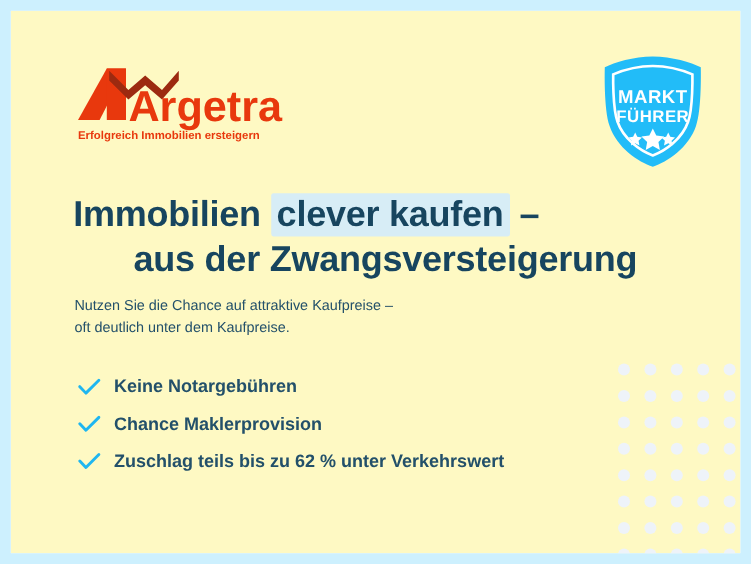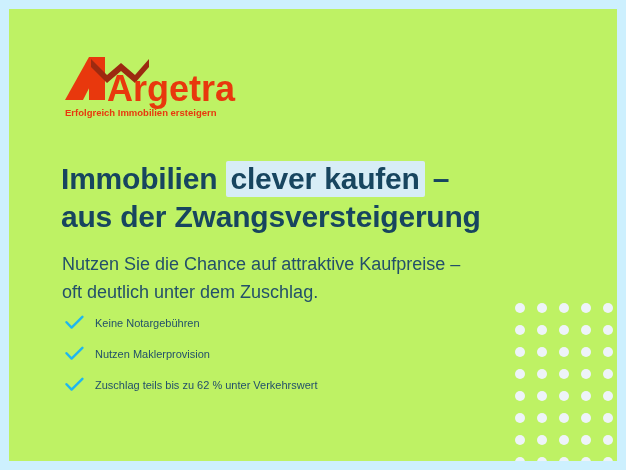--- a/index.html
+++ b/index.html
@@ -17,21 +17,21 @@
     height: 470px;
     background: #ffffff;
     border: 9px solid #cdf0fe;
     box-sizing: border-box;
     overflow: hidden;
   }
 
   .inner {
     position: absolute;
     inset: 0;
-    background: #bef264;
+    background: #fef9c3;
   }
 
   
   .dot-pattern {
     position: absolute;
     right: 0px;
     top: 288px;
     width: 108px;
     height: 182px;
     display: grid;
@@ -81,29 +81,29 @@
     line-height: 1.28;
     color: #17455f;
     letter-spacing: -0.2px;
     z-index: 2;
   }
   .headline .hl {
     background: #d7edf6;
     padding: 1px 5px 2px 5px;
     border-radius: 2px;
   }
-  .headline .ln2 { display: block; }
+  .headline .ln2 { display: block; text-align: right; }
 
   
   .subhead {
     position: absolute;
     left: 53px;
     top: 224px;
     width: 460px;
-    font-size: 18px;
+    font-size: 12px;
     font-weight: 400;
     line-height: 1.55;
     color: #23506a;
     z-index: 2;
   }
   .subhead span { display: block; }
 
   
   .checklist {
     position: absolute;
@@ -118,22 +118,22 @@
     height: 31px;
   }
   .check-icon {
     flex: 0 0 30px;
     height: 22px;
     display: flex;
     align-items: center;
   }
   .check-icon svg { display: block; }
   .check-label {
-    font-size: 11px;
-    font-weight: 400;
+    font-size: 15px;
+    font-weight: 700;
     color: #23506a;
     white-space: nowrap;
   }
 </style>
 </head>
 <body>
 
 <div id="promo-card">
   <div class="inner">
 
@@ -187,47 +187,60 @@
         <path d="M26 4 L42 4 L42 47 L26 47 Z" fill="#e8380d"></path>
 
         <path d="M28 6 L44 22 L58 10 L72 22 L86 6 L86 14 L72 30 L58 18 L44 30 L28 14 Z" fill="#9c2a10"></path>
 
         <text x="44" y="48" font-family="'Liberation Sans', sans-serif" font-size="36" font-weight="700" fill="#e8380d">Argetra</text>
 
         <text x="2" y="63" font-family="'Liberation Sans', sans-serif" font-size="9.5" font-weight="600" fill="#e8380d">Erfolgreich Immobilien ersteigern</text>
       </svg>
     </div>
 
+    <div class="badge">
+      <svg width="92" height="96" viewBox="0 0 92 96">
+        <path d="M46 2 C30 2 14 7 6 11 C6 11 5 46 10 60 C16 78 34 90 46 94 C58 90 76 78 82 60 C87 46 86 11 86 11 C78 7 62 2 46 2 Z" fill="#22bcf8"></path>
+        <path d="M46 10 C33 10 20 14 13 17 C13 17 12.4 45 16.6 56.5 C21.6 71 36 81 46 84.5 C56 81 70.4 71 75.4 56.5 C79.6 45 79 17 79 17 C72 14 59 10 46 10 Z" fill="none" stroke="#ffffff" stroke-width="2.2"></path>
+        <text x="46" y="41" text-anchor="middle" font-family="'Liberation Sans', sans-serif" font-size="15.5" font-weight="700" fill="#ffffff" letter-spacing="0.4">MARKT</text>
+        <text x="46" y="57" text-anchor="middle" font-family="'Liberation Sans', sans-serif" font-size="14" font-weight="700" fill="#ffffff" letter-spacing="0.4">FÜHRER</text>
+        <g fill="#ffffff">
+          <path d="M31 66 l2.1 4.4 4.8 .6 -3.5 3.3 .9 4.8 -4.3 -2.3 -4.3 2.3 .9 -4.8 -3.5 -3.3 4.8 -.6 Z" transform="translate(1,-1) scale(0.82) translate(6,15)"></path>
+          <path d="M46 62 l2.9 6.0 6.6 .8 -4.8 4.5 1.2 6.6 -5.9 -3.2 -5.9 3.2 1.2 -6.6 -4.8 -4.5 6.6 -.8 Z"></path>
+          <path d="M61 66 l2.1 4.4 4.8 .6 -3.5 3.3 .9 4.8 -4.3 -2.3 -4.3 2.3 .9 -4.8 -3.5 -3.3 4.8 -.6 Z" transform="translate(-1,-1) scale(0.82) translate(12,15)"></path>
+        </g>
+      </svg>
+    </div>
 
     <h1 class="headline">
       <span>Immobilien </span><span class="hl">clever kaufen</span><span> –</span>
       <span class="ln2">aus der Zwangsversteigerung</span>
     </h1>
 
     <p class="subhead">
       <span>Nutzen Sie die Chance auf attraktive Kaufpreise –</span>
-      <span>oft deutlich unter dem Zuschlag.</span>
+      <span>oft deutlich unter dem Kaufpreise.</span>
     </p>
 
     <ul class="checklist" style="list-style:none;margin:0;padding:0;">
       <li class="check-item">
         <span class="check-icon">
           <svg width="19" height="15" viewBox="0 0 19 15">
             <path d="M1.5 7.2 L6.6 12.6 L17.4 1.8" fill="none" stroke="#1fb6f0" stroke-width="2.4" stroke-linecap="round" stroke-linejoin="round"></path>
           </svg>
         </span>
         <span class="check-label">Keine Notargebühren</span>
       </li>
       <li class="check-item">
         <span class="check-icon">
           <svg width="19" height="15" viewBox="0 0 19 15">
             <path d="M1.5 7.2 L6.6 12.6 L17.4 1.8" fill="none" stroke="#1fb6f0" stroke-width="2.4" stroke-linecap="round" stroke-linejoin="round"></path>
           </svg>
         </span>
-        <span class="check-label">Nutzen Maklerprovision</span>
+        <span class="check-label">Chance Maklerprovision</span>
       </li>
       <li class="check-item">
         <span class="check-icon">
           <svg width="19" height="15" viewBox="0 0 19 15">
             <path d="M1.5 7.2 L6.6 12.6 L17.4 1.8" fill="none" stroke="#1fb6f0" stroke-width="2.4" stroke-linecap="round" stroke-linejoin="round"></path>
           </svg>
         </span>
         <span class="check-label">Zuschlag teils bis zu 62 % unter Verkehrswert</span>
       </li>
     </ul>

